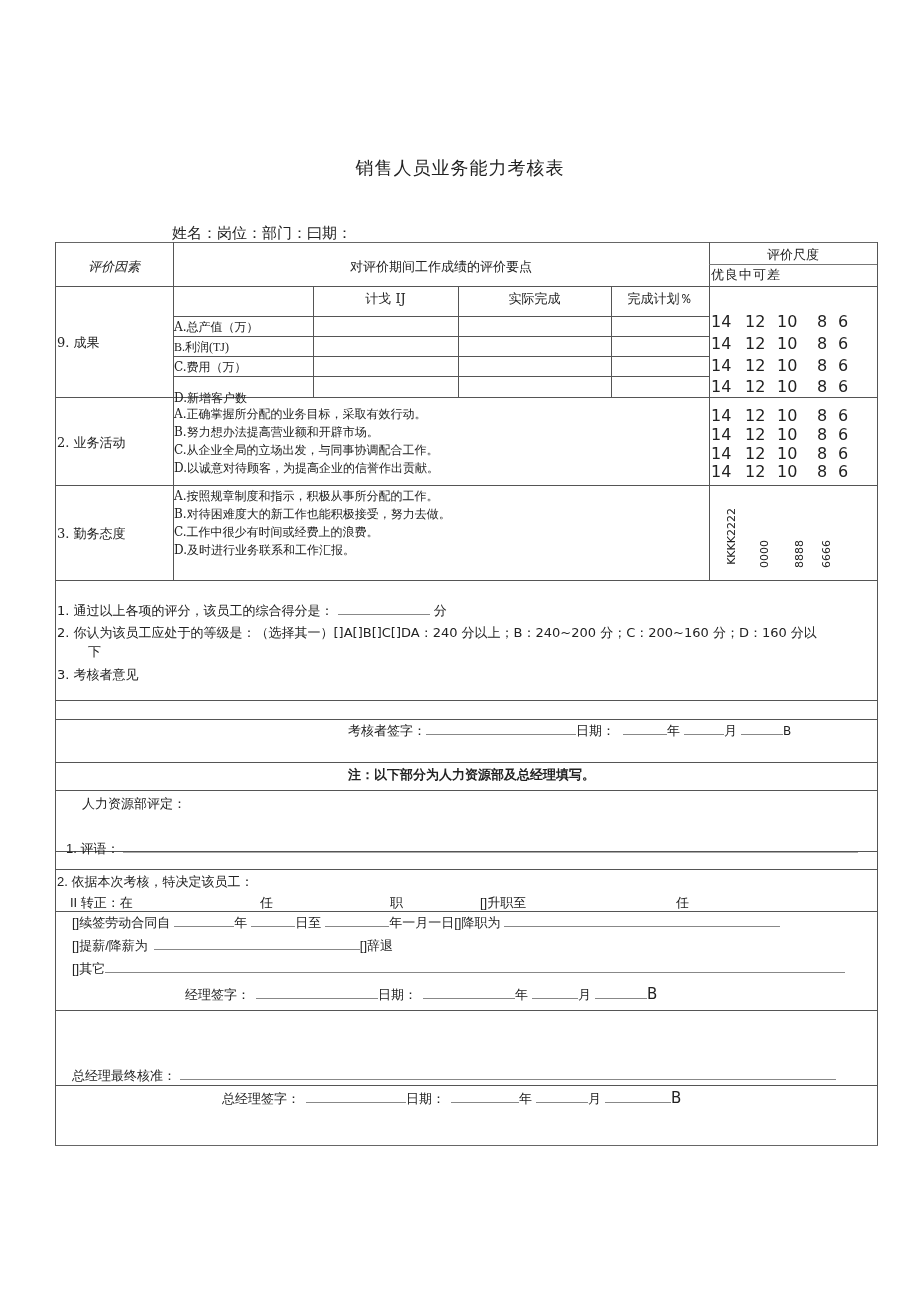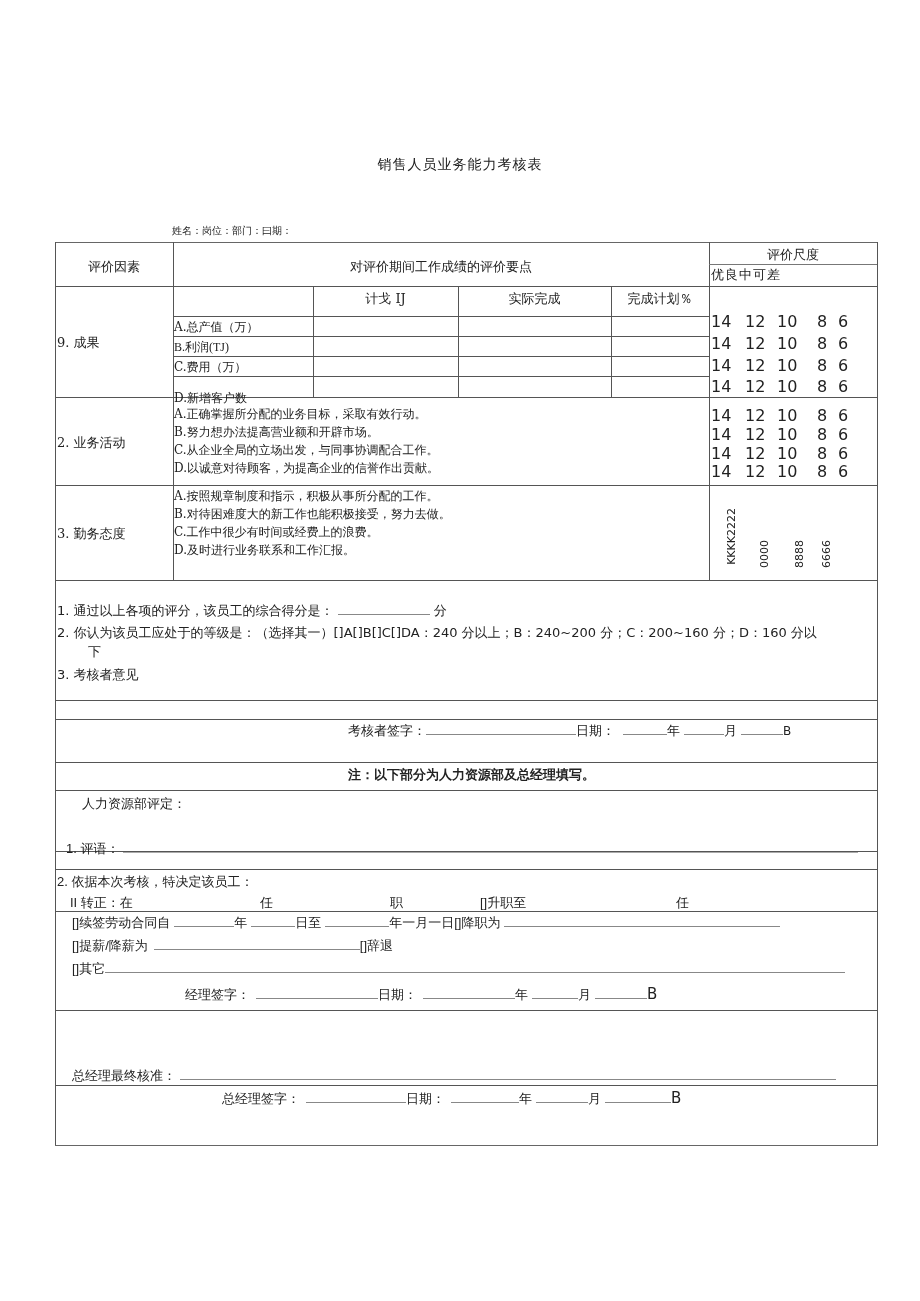--- a/index.html
+++ b/index.html
@@ -1,19 +1,19 @@
 <!DOCTYPE html>
 <html><head>
 <meta charset="utf-8">
 <style>
   html,body{margin:0;padding:0;background:#fff;}
   body{width:920px;height:1301px;position:relative;font-family:"DejaVu Serif","Liberation Serif",serif;color:#222;overflow:hidden;}
   .abs{position:absolute;}
-  .title{left:0;width:920px;top:156px;text-align:center;font-size:14px;letter-spacing:1px;color:#222;}
-  .meta{left:172px;top:224px;font-size:10px;}
+  .title{left:0;width:920px;top:156px;text-align:center;font-size:18px;letter-spacing:1px;color:#222;}
+  .meta{left:172px;top:224px;font-size:15px;}
   .hl{position:absolute;height:0;border-top:1px solid #555;}
   .vl{position:absolute;width:0;border-left:1px solid #555;}
   .hl.thin{border-top:1px solid #777;}
   .t13{font-size:13px;}
   .t12{font-size:12px;}
   .sans{font-family:"DejaVu Sans","Liberation Sans",sans-serif;}
   .num{font-family:"DejaVu Sans","Liberation Sans",sans-serif;font-size:16px;}
   .ul{display:inline-block;border-bottom:1px solid #888;height:12px;vertical-align:baseline;}
   .vert{writing-mode:vertical-rl;transform:rotate(180deg);font-family:"DejaVu Sans","Liberation Sans",sans-serif;font-size:11px;letter-spacing:0px;}
   .cond{font-family:"Liberation Sans","DejaVu Sans",sans-serif;font-size:13px;}
@@ -54,21 +54,21 @@
   <div class="hl" style="left:55px;width:823px;top:719px;"></div>
   <div class="hl" style="left:55px;width:823px;top:762px;"></div>
   <div class="hl" style="left:55px;width:823px;top:790px;"></div>
   <div class="hl" style="left:55px;width:823px;top:851px;"></div>
   <div class="hl" style="left:55px;width:823px;top:869px;"></div>
   <div class="hl" style="left:55px;width:823px;top:911px;"></div>
   <div class="hl" style="left:55px;width:823px;top:1010px;"></div>
   <div class="hl" style="left:55px;width:823px;top:1085px;"></div>
 </div>
 
-<div class="abs t13" style="left:55px;width:118px;top:258px;text-align:center;">评价因素</div>
+<div class="abs t13" style="left:55px;width:118px;top:258px;text-align:center;font-style:italic;">评价因素</div>
 <div class="abs t13" style="left:173px;width:536px;top:258px;text-align:center;">对评价期间工作成绩的评价要点</div>
 <div class="abs t13" style="left:709px;width:168px;top:246px;text-align:center;">评价尺度</div>
 <div class="abs t13" style="left:711px;top:266px;letter-spacing:1px;">优良中可差</div>
 
 <div class="abs t13" style="left:57px;top:334px;">9. 成果</div>
 <div class="abs t13" style="left:313px;width:145px;top:290px;text-align:center;">计戈 IJ</div>
 <div class="abs t13" style="left:458px;width:153px;top:290px;text-align:center;">实际完成</div>
 <div class="abs t13" style="left:611px;width:98px;top:290px;text-align:center;">完成计划％</div>
 
 <div class="abs t12" style="left:174px;top:319px;">A.总产值（万）</div>

